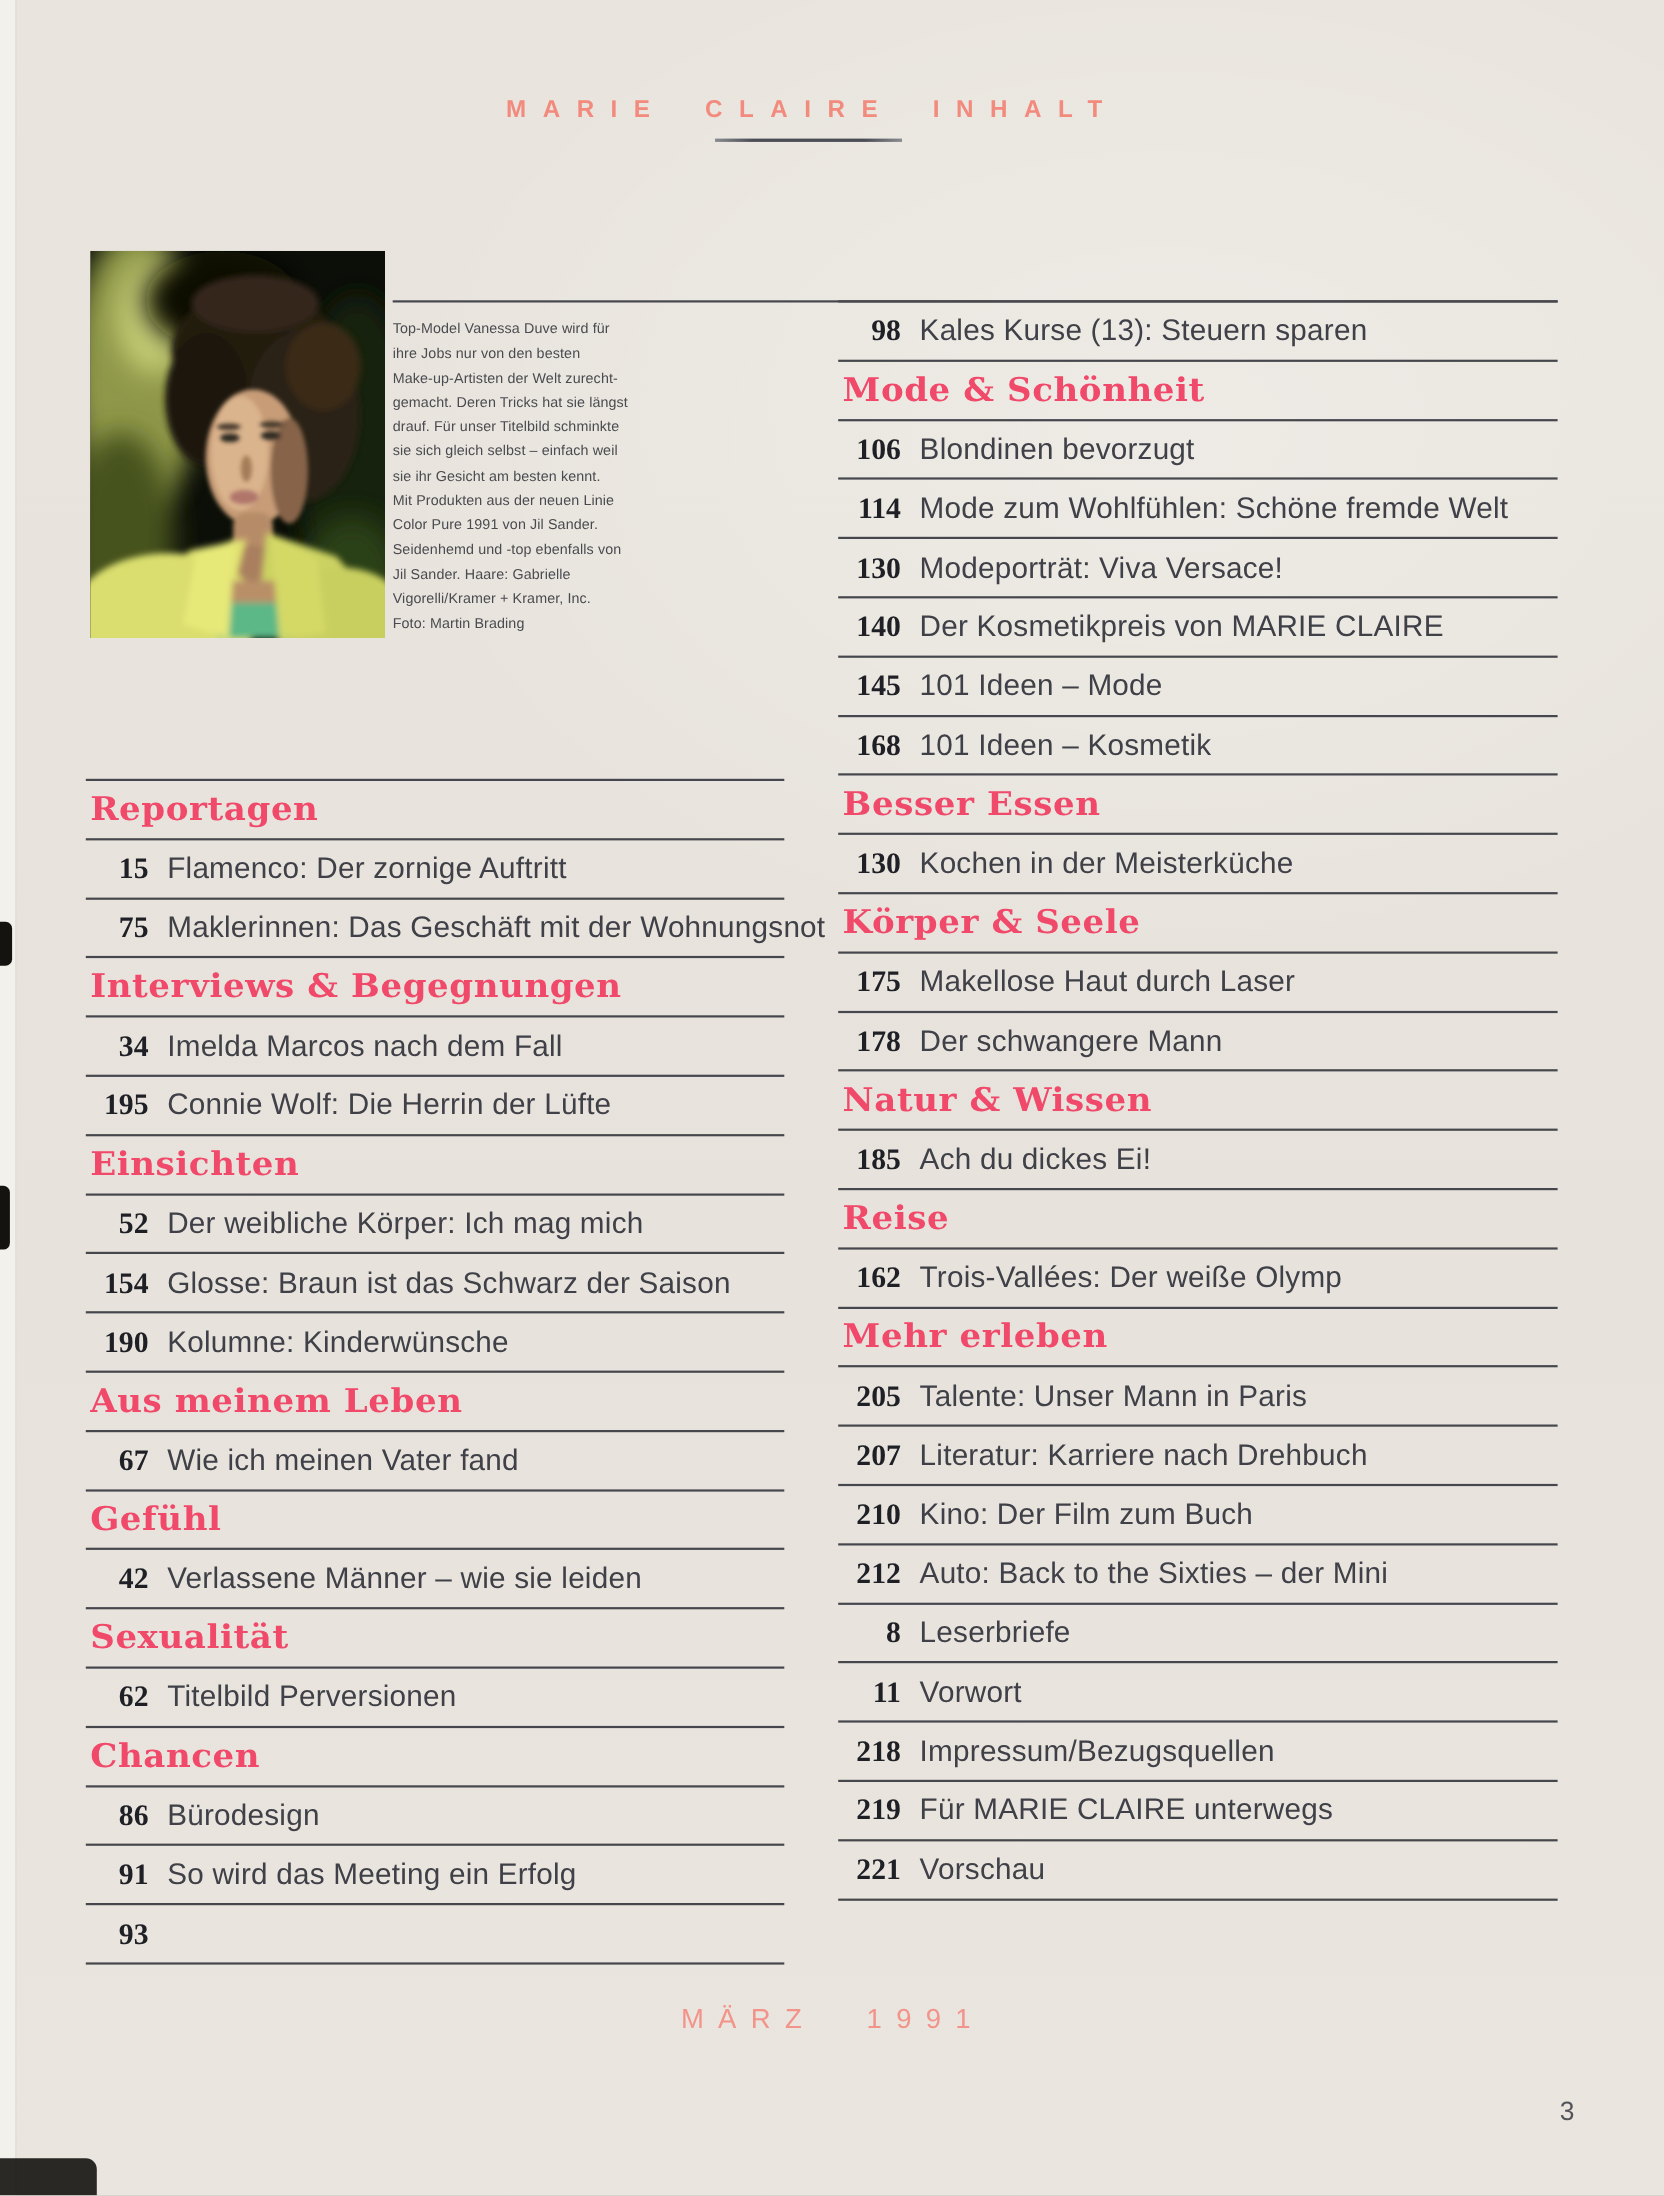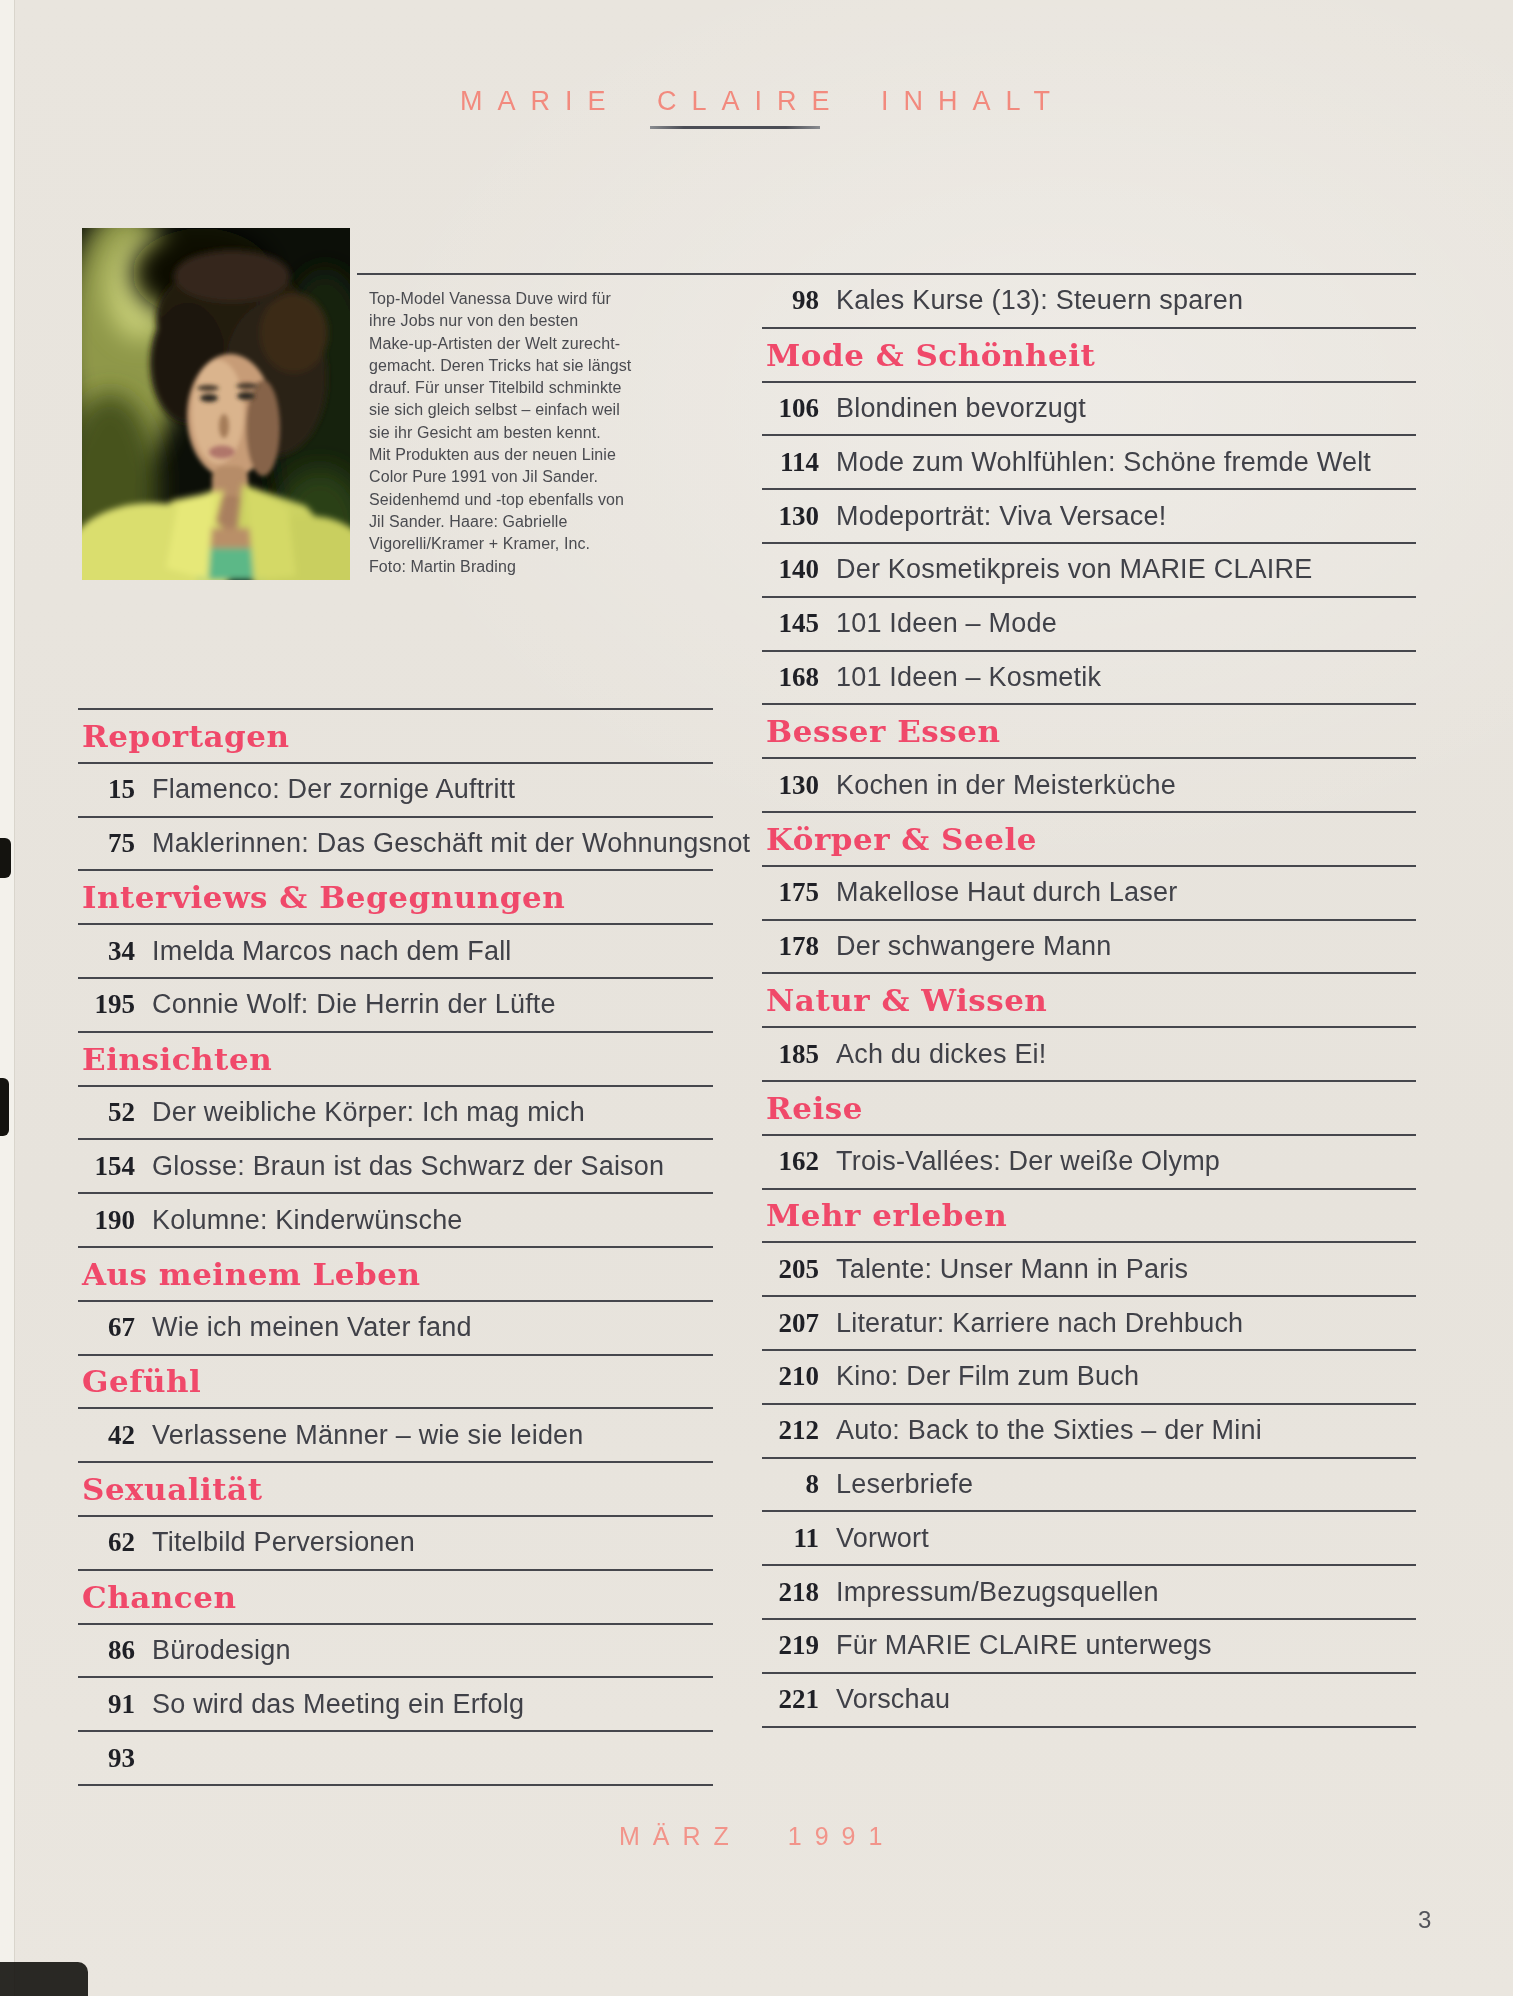--- a/index.html
+++ b/index.html
@@ -16,34 +16,34 @@
   .scan-strip{position:absolute;left:0;top:0;width:14px;height:100%;
     background:#f3f1eb;border-right:1px solid #d9d5cc;}
   .scan-mark{position:absolute;background:#14130f;border-radius:0 6px 6px 0;}
   .scan-mark.m1{left:0;top:838px;width:11px;height:40px;}
   .scan-mark.m2{left:0;top:1078px;width:9px;height:58px;}
   .scan-mark.m3{left:0;top:1962px;width:88px;height:34px;border-radius:0 10px 0 0;opacity:.9;}
 
   
   .masthead{
     position:absolute;left:460px;top:86px;white-space:nowrap;
-    font-size:27px;font-weight:400;color:#f28a7e;
+    font-size:22px;font-weight:700;color:#f28a7e;
     letter-spacing:15px;word-spacing:14px;
   }
   .masthead-rule{position:absolute;left:650px;top:126px;width:170px;height:3px;
     background:linear-gradient(90deg,#8a8c90,#4b4d55 20%,#4b4d55 80%,#8a8c90);}
 
   
   .photo{position:absolute;left:82px;top:228px;width:268px;height:352px;overflow:hidden;
     box-shadow:0 0 0 1px rgba(20,20,15,.35) inset;}
   .photo svg{display:block;}
 
   
   .caption{position:absolute;left:357px;top:288px;width:340px;
-    font-size:16px;line-height:22.3px;color:#4a4b50;letter-spacing:.1px;margin-left:12px;}
+    font-size:13px;line-height:22.3px;color:#4a4b50;letter-spacing:.1px;}
 
   
   .caption-top-rule{position:absolute;left:357px;top:273px;width:1059px;height:2px;background:#46474d;}
 
   
   .toc{position:absolute;}
   .toc.left{left:78px;top:708px;width:635px;}
   .toc.right{left:762px;top:273px;width:654px;}
   .toc::after{content:"";display:block;height:0;border-top:2px solid #46474d;}
   .row{box-sizing:border-box;height:53.8px;border-top:2px solid #46474d;

